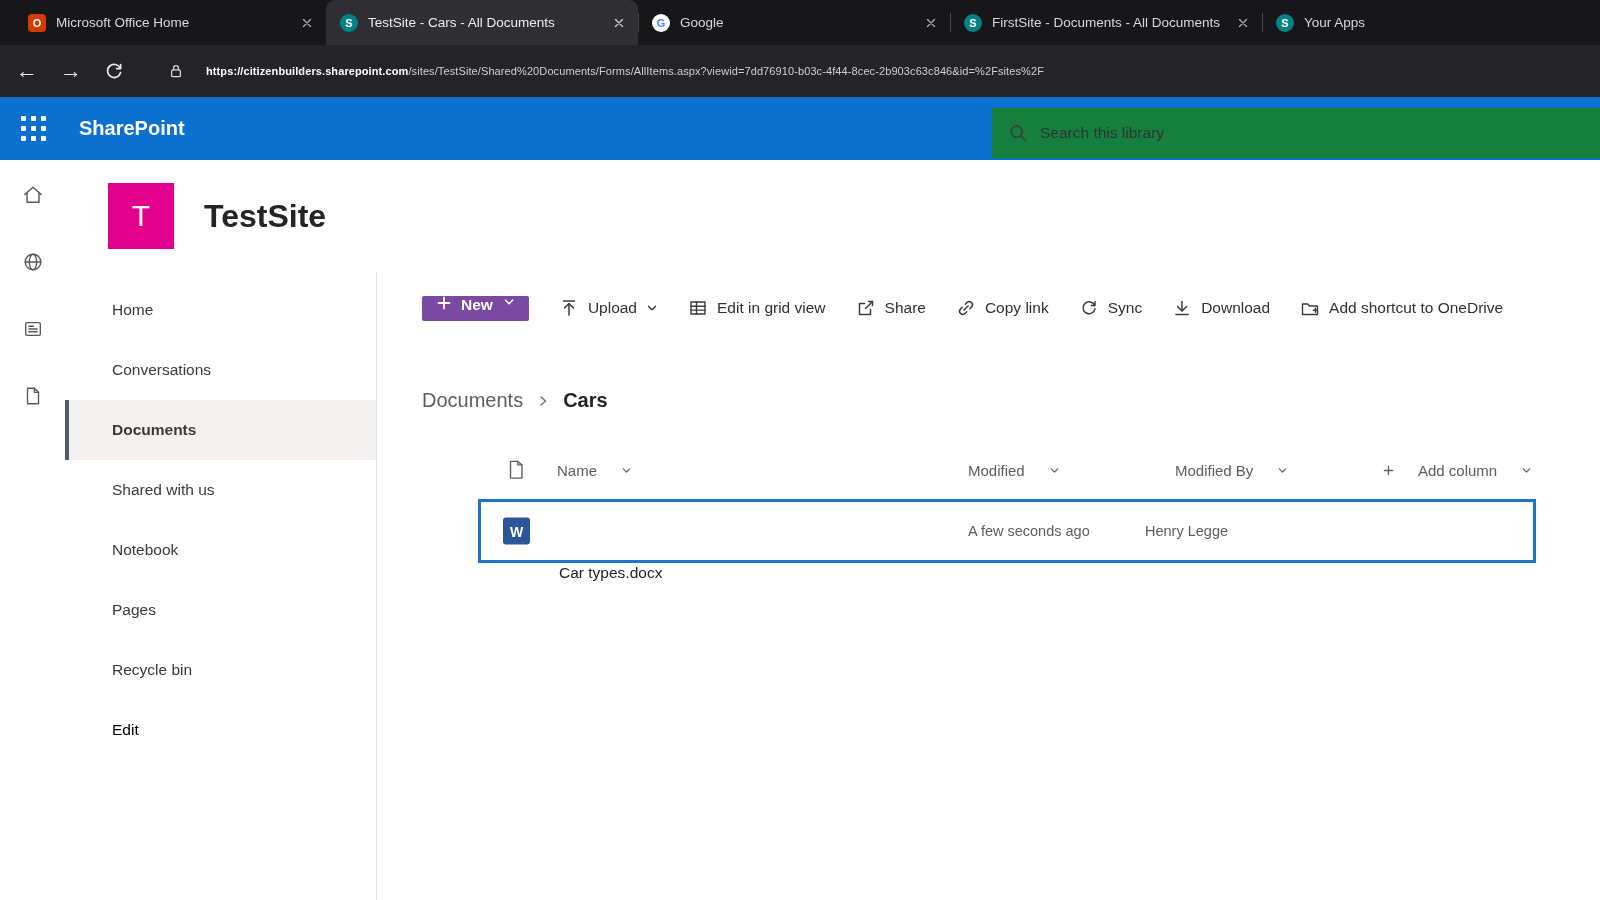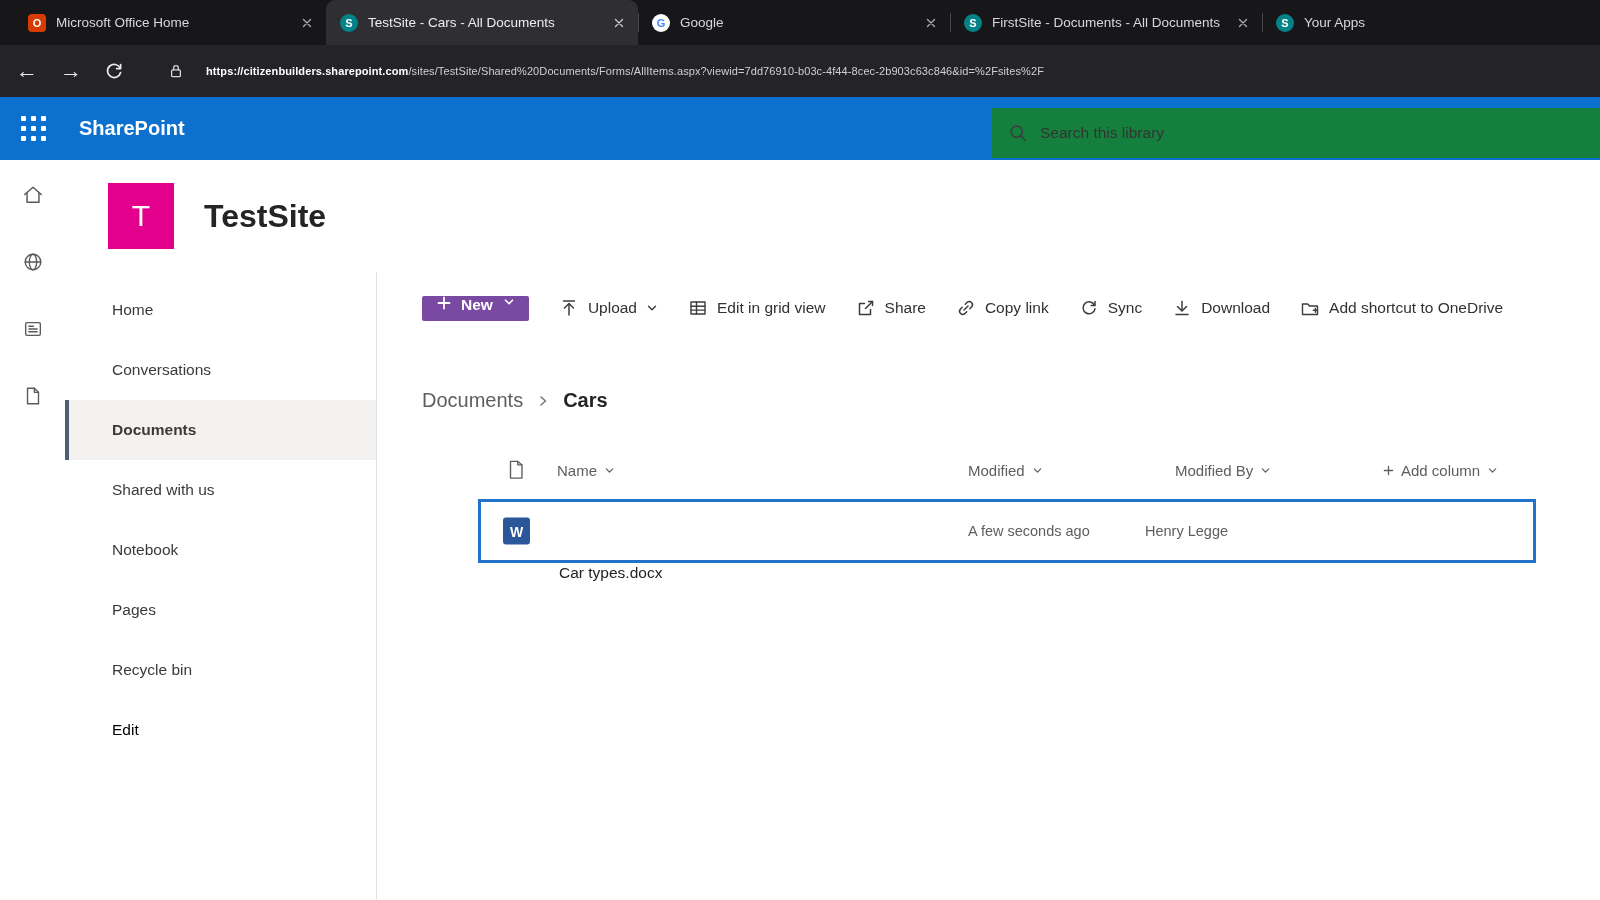--- a/index.html
+++ b/index.html
@@ -86,21 +86,21 @@
   
   .breadcrumb { margin-top:58px; padding-left:45px; display:flex; align-items:center; gap:14px;
                 font-size:20px; }
   .crumb-parent { color:#605e5c; cursor:pointer; }
   .crumb-chev { display:flex; }
   .crumb-chev svg { stroke:#7a7876; }
   .crumb-current { color:#252423; font-weight:700; }
 
   
   .thead { position:relative; margin-top:42px; height:40px; font-size:15px; color:#605e5c; }
-  .th { position:absolute; top:8px; display:flex; align-items:center; gap:7px; cursor:pointer; }
+  .th { position:absolute; top:8px; display:flex; align-items:center; gap:24px; cursor:pointer; }
   .th svg { stroke:#605e5c; }
   .th-docicon { left:128px; top:4px; cursor:default; }
   .th-name { left:180px; }
   .th-modified { left:591px; }
   .th-modifiedby { left:798px; }
   .th-addcol { left:1006px; }
 
   .file-row { margin-left:101px; margin-top:5px; width:1058px; height:64px;
               border:3px solid var(--selection_blue); position:relative; background:#fff; cursor:pointer; }
   .cell { position:absolute; top:50%; transform:translateY(-50%); white-space:nowrap; }

